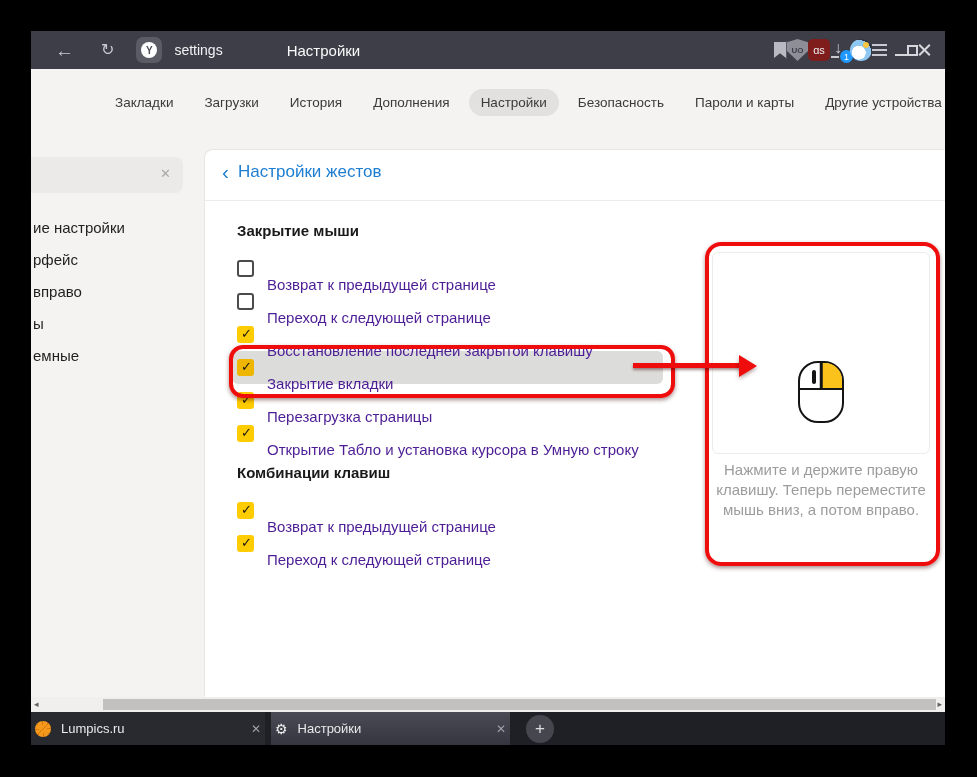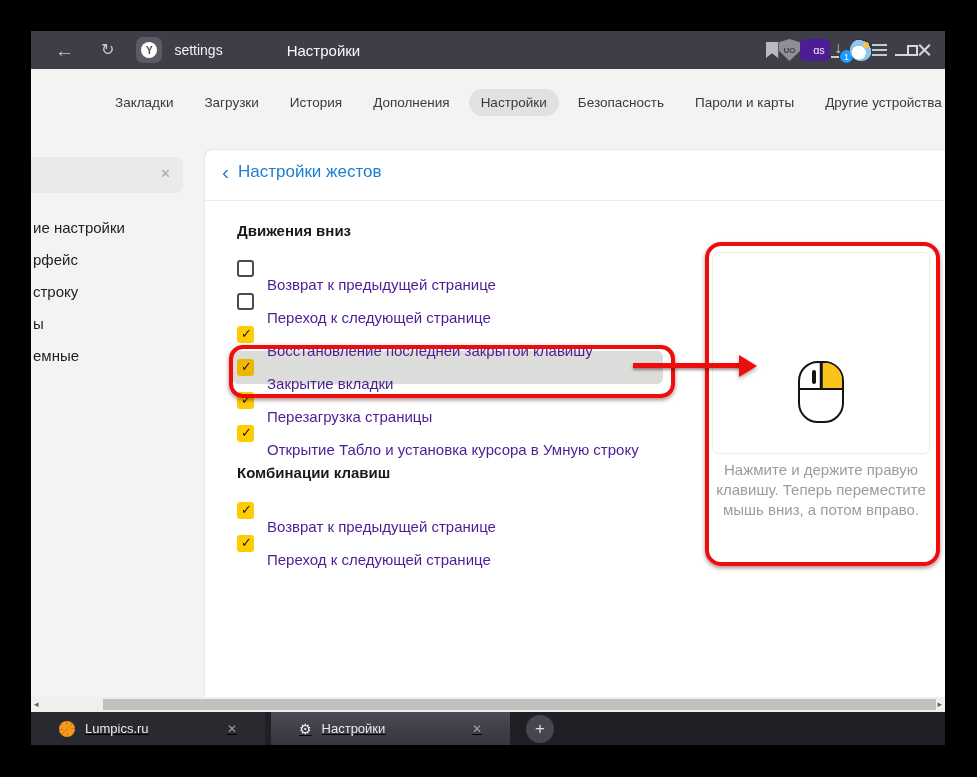--- a/index.html
+++ b/index.html
@@ -13,21 +13,21 @@
   .tb-back{margin-left:10px;font-size:19px;}
   .tb-reload{margin-left:27px;font-size:16px;}
   .ylogo{margin-left:22px;width:26px;height:26px;border-radius:7px;background:#5a5b65;display:flex;align-items:center;justify-content:center;}
   .ylogo-circle{width:16px;height:16px;border-radius:50%;background:#fff;color:#4a4b55;font-size:10px;font-weight:bold;display:flex;align-items:center;justify-content:center;}
   .tb-url{margin-left:12px;color:#f2f2f4;font-size:14px;}
   .tb-title{margin-left:64px;color:#fafafa;font-size:15px;}
   .tb-right{margin-left:auto;display:flex;align-items:center;}
   .bm-icon{width:12px;height:16px;background:#b9bac1;clip-path:polygon(0 0,100% 0,100% 100%,50% 70%,0 100%);}
   .tb-divider{width:1px;height:18px;background:#5a5b64;}
   .shield{width:21px;height:22px;background:#8d8e96;clip-path:polygon(50% 0,100% 15%,100% 55%,50% 100%,0 55%,0 15%);display:flex;align-items:center;justify-content:center;color:#3d3e47;font-size:8px;font-weight:bold;}
-  .as-box{width:22px;height:22px;border-radius:5px;background:#4c1d95;color:#ececee;font-size:11px;display:flex;align-items:center;justify-content:center;padding-left:8px;}
+  .as-box{width:22px;height:22px;border-radius:5px;background:#7f1d1d;color:#ececee;font-size:11px;display:flex;align-items:center;justify-content:center;}
   .dl-wrap{position:relative;width:20px;height:22px;}
   .dl-arrow{color:#c9cad0;font-size:16px;position:absolute;left:4px;top:0;}
   .dl-base{position:absolute;left:1px;bottom:3px;width:8px;height:2px;background:#c9cad0;}
   .dl-badge{position:absolute;right:-3px;bottom:-2px;width:13px;height:13px;border-radius:50%;background:#1f98ff;color:#fff;font-size:9px;display:flex;align-items:center;justify-content:center;}
   .alice{width:22px;height:22px;border-radius:50%;background:radial-gradient(circle at 40% 62%,#ffffff 0 36%,#8ec7f2 37% 66%,#2e3340 67%);position:relative;}
   .alice::after{content:"";position:absolute;right:3px;top:3px;width:6px;height:6px;border-radius:50%;background:#f6c643;}
   .burger{display:flex;flex-direction:column;gap:3px;}
   .burger span{display:block;width:15px;height:2px;background:#c9cad0;}
   .win-min{width:12px;height:10px;border-bottom:2px solid #d6d7dc;margin-left:8px;}
   .win-max{width:11px;height:11px;border:2px solid #d6d7dc;box-sizing:border-box;}
@@ -83,21 +83,21 @@
 
   
   .hscroll{position:absolute;left:0;right:0;top:666px;height:15px;background:#f1efed;}
   .hs-arrow{position:absolute;top:1px;color:#5f5f5f;font-size:9px;line-height:13px;}
   .hs-left{left:3px;}
   .hs-right{right:3px;}
   .hs-thumb{position:absolute;left:72px;top:2px;width:833px;height:11px;background:#c3c1bf;}
 
   
   .tabbar{position:absolute;left:0;right:0;top:681px;height:33px;background:#1f2026;display:flex;align-items:stretch;}
-  .btab{display:flex;align-items:center;box-sizing:border-box;padding:0 28px;width:234px;background:#292a30;text-decoration:underline;}
+  .btab{display:flex;align-items:center;box-sizing:border-box;padding:0 4px;width:234px;background:#292a30;}
   .btab[data-active="true"]{background:linear-gradient(#4a4b53,#343540);width:239px;margin-left:6px;}
   .btab-label{flex:1;color:#e9e9eb;font-size:13px;margin-left:10px;white-space:nowrap;overflow:hidden;}
   .btab-close{color:#9fa0a6;font-size:12px;}
   .fav-lumpics{width:16px;height:16px;border-radius:50%;background:repeating-conic-gradient(#f5991d 0 38deg,#d97706 38deg 45deg);flex:0 0 auto;}
   .fav-gear{color:#f0f0f2;font-size:14px;flex:0 0 auto;}
   .newtab-btn{align-self:center;margin-left:16px;width:28px;height:28px;border-radius:50%;background:#45464e;color:#dcdce0;font-size:17px;display:flex;align-items:center;justify-content:center;}
 </style>
 </head>
 <body>
 
@@ -143,34 +143,34 @@
     <span class="nav-tab" data-active="false">Пароли и карты</span>
     <span class="nav-tab" data-active="false">Другие устройства</span>
   </div>
 
   <div class="sidebar">
     <div class="search-box">
       <span class="search-clear">✕</span>
     </div>
     <span class="side-item" style="top:150px">ие настройки</span>
     <span class="side-item" style="top:182px">рфейс</span>
-    <span class="side-item" style="top:214px">строку</span>
+    <span class="side-item" style="top:214px">вправо</span>
     <span class="side-item" style="top:246px">ы</span>
     <span class="side-item" style="top:278px">емные</span>
   </div>
 
   <div class="panel">
     <div class="page-header">
       <span class="chev">‹</span>
       <span class="ttl">Настройки жестов</span>
     </div>
     <div class="header-div"></div>
 
     <div class="body-area">
-      <p class="sec-head">Движения вниз</p>
+      <p class="sec-head">Закрытие мыши</p>
 
       <div class="row">
         <span class="cb" data-checked="false"></span>
         <span class="row-label">Возврат к предыдущей странице</span>
       </div>
       <div class="row">
         <span class="cb" data-checked="false"></span>
         <span class="row-label">Переход к следующей странице</span>
       </div>
       <div class="row">

